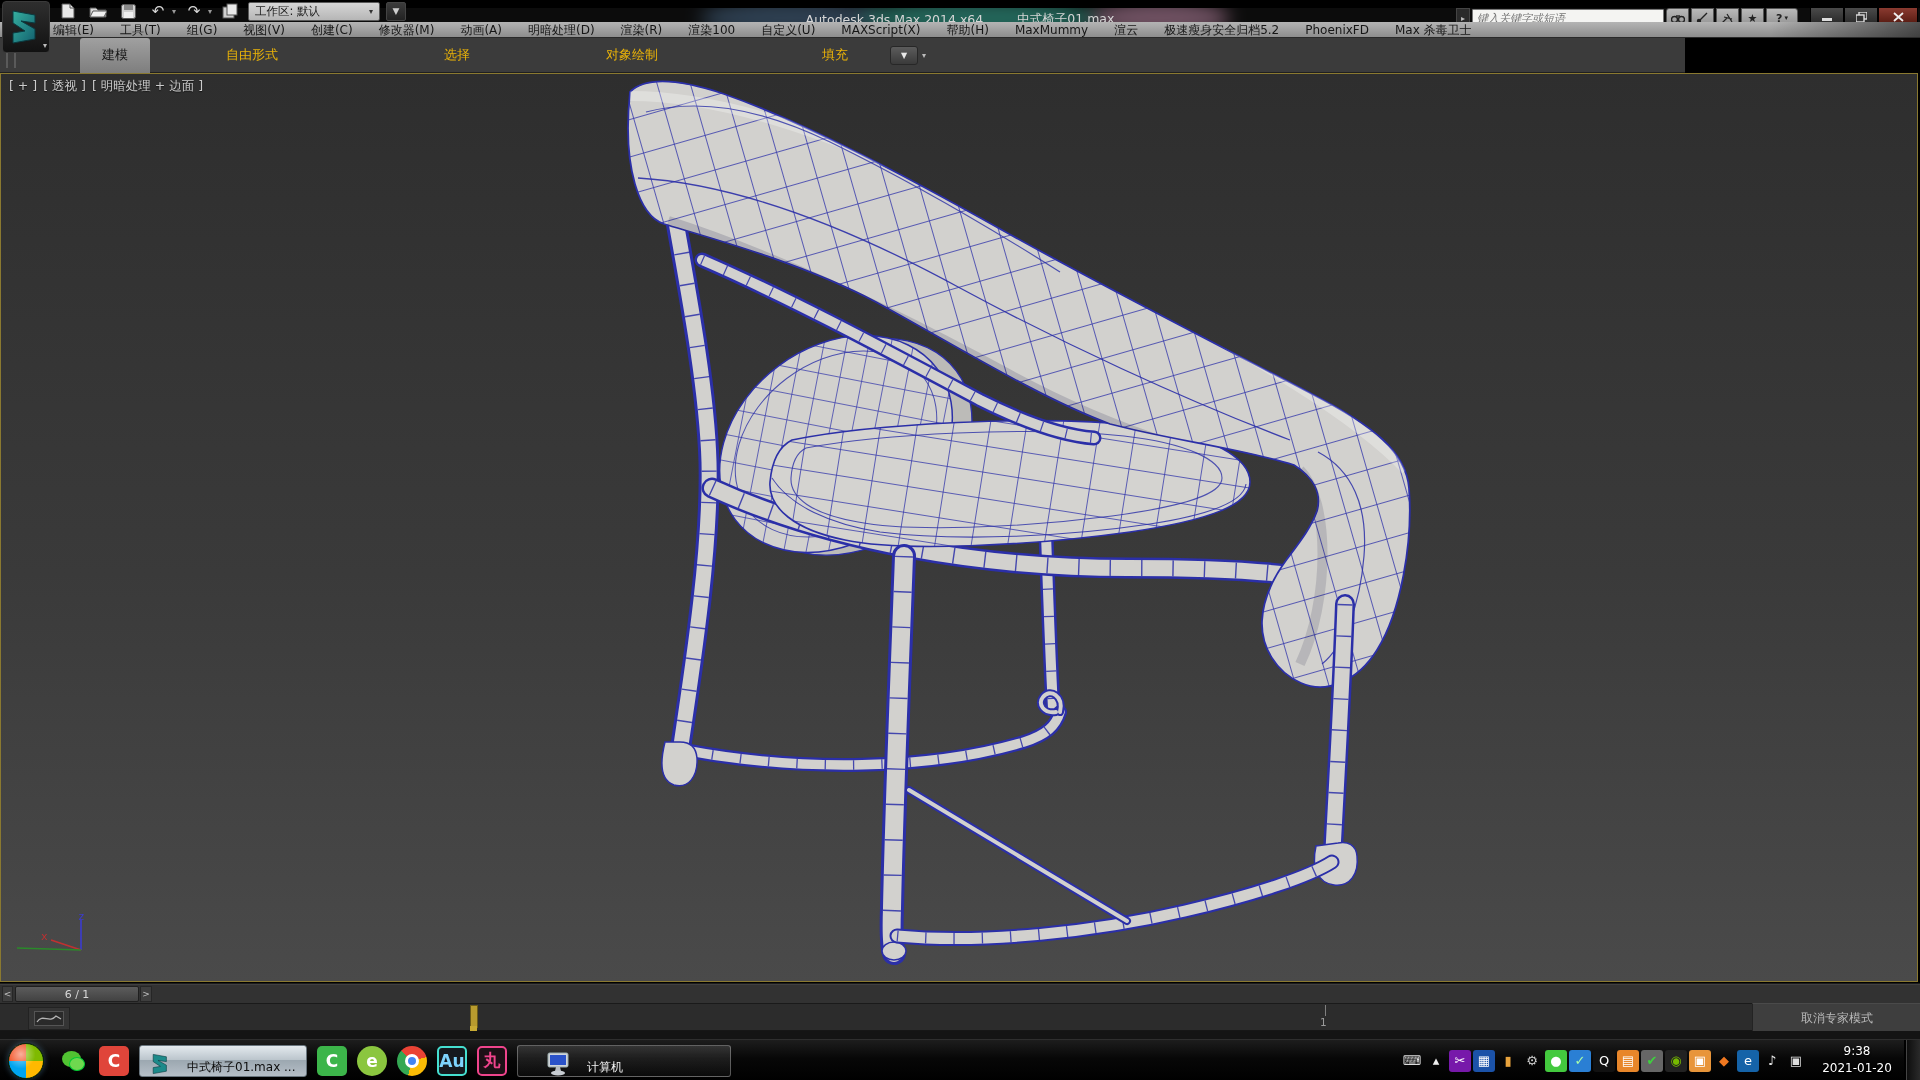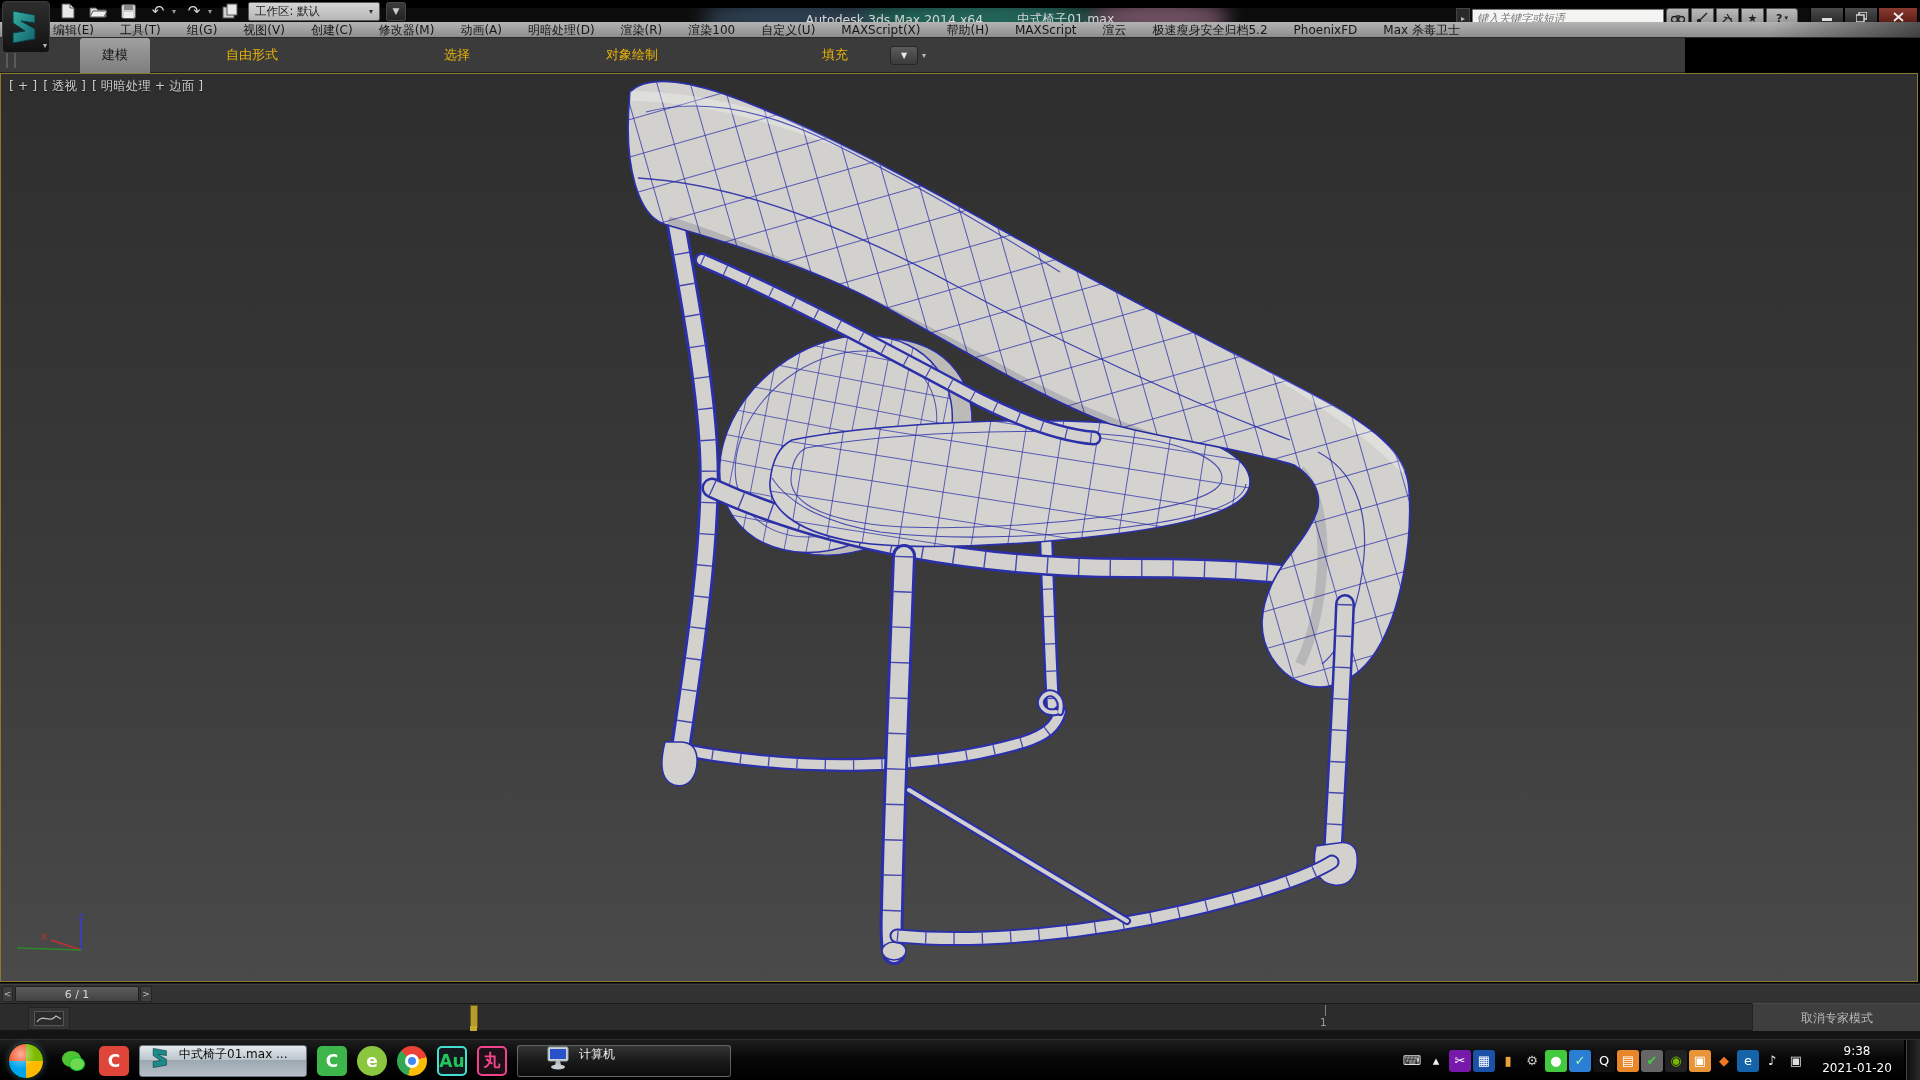--- a/index.html
+++ b/index.html
@@ -118,21 +118,21 @@
   .ticon.round{border-radius:50%;}
   .ticon[data-icon="chrome"]{border-radius:50%;border:none;
       background:conic-gradient(from -45deg,#ea4335 0 120deg,#fbbc05 0 240deg,#34a853 0);position:relative;}
   .ticon[data-icon="chrome"]::after{content:"";position:absolute;left:8px;top:8px;width:14px;height:14px;
       border-radius:50%;background:#4285f4;border:3px solid #fff;box-sizing:border-box;}
   .ticon[data-icon="wechat"]{position:relative;background:transparent;}
   .ticon[data-icon="wechat"]::before{content:"";position:absolute;left:1px;top:3px;width:19px;height:16px;
       border-radius:50%;background:#51c332;}
   .ticon[data-icon="wechat"]::after{content:"";position:absolute;right:2px;bottom:3px;width:14px;height:12px;
       border-radius:50%;background:#6fd84f;border:1px solid #0c3;}
-  .taskbtn{height:32px;margin:0 5px;border-radius:3px;display:flex;align-items:flex-start;gap:7px;
+  .taskbtn{height:32px;margin:0 5px;border-radius:3px;display:flex;align-items:flex-end;gap:15px;
       padding:0 10px;box-sizing:border-box;}
   .taskbtn.active{width:168px;background:linear-gradient(#e3e9ee,#bcc6cd 45%,#9ba7b0 46%,#b6bfc7);
       border:1px solid #69757e;color:#0e0e0e;}
   .taskbtn.inactive{width:214px;background:linear-gradient(rgba(255,255,255,.13),rgba(255,255,255,.04));
       border:1px solid rgba(255,255,255,.3);color:#f2f2f2;padding-left:28px;}
   .taskbtn .lbl{font-size:12px;white-space:nowrap;overflow:hidden;}
   #tray{position:absolute;right:112px;display:flex;align-items:center;}
   .tray-icon{width:22px;height:22px;margin:0 1px;border-radius:3px;display:flex;align-items:center;
       justify-content:center;font-size:13px;line-height:1;}
   #clock{position:absolute;right:20px;top:3px;width:86px;text-align:center;color:#fff;
@@ -259,21 +259,21 @@
     <span class="menu-item"><span>视图(V)</span></span>
     <span class="menu-item"><span>创建(C)</span></span>
     <span class="menu-item"><span>修改器(M)</span></span>
     <span class="menu-item"><span>动画(A)</span></span>
     <span class="menu-item"><span>明暗处理(D)</span></span>
     <span class="menu-item"><span>渲染(R)</span></span>
     <span class="menu-item"><span>渲染100</span></span>
     <span class="menu-item"><span>自定义(U)</span></span>
     <span class="menu-item"><span>MAXScript(X)</span></span>
     <span class="menu-item"><span>帮助(H)</span></span>
-    <span class="menu-item"><span>MAXScript</span></span>
+    <span class="menu-item"><span>MaxMummy</span></span>
     <span class="menu-item"><span>渲云</span></span>
     <span class="menu-item"><span>极速瘦身安全归档5.2</span></span>
     <span class="menu-item"><span>PhoenixFD</span></span>
     <span class="menu-item"><span>Max 杀毒卫士</span></span>
   </div>
 
 <div id="ribbon" class="abs">
   <span id="ribbon-grip"></span>
   <span style="display:flex;align-items:center;height:100%;">
 
@@ -468,21 +468,21 @@
 
   <span class="ticon" style="background: rgb(60, 181, 74); color: rgb(255, 255, 255);">
         <i style="font-style:normal">C</i>
       </span>
       <span class="ticon round" style="background: rgb(139, 198, 63); color: rgb(255, 255, 255);">
         <i style="font-style:normal">e</i>
       </span>
       <span class="ticon" data-icon="chrome">
         <i style="font-style:normal"></i>
       </span>
-      <span class="ticon" style="background: rgb(21, 25, 30); color: #22c55e; border-color: rgb(69, 223, 208);">
+      <span class="ticon" style="background: rgb(21, 25, 30); color: #7dd3fc; border-color: rgb(69, 223, 208);">
         <i style="font-style:normal">Au</i>
       </span>
       <span class="ticon" style="background: rgb(29, 16, 22); color: rgb(240, 68, 140); border-color: rgb(240, 68, 140);">
         <i style="font-style:normal">丸</i>
       </span>
     </span>
 
   <span class="taskbtn inactive">
     <svg width="26" height="24" viewBox="0 0 26 24">
       <rect x="2" y="1" width="20" height="14" rx="1.5" fill="#cfd4d9" stroke="#9aa"></rect>

